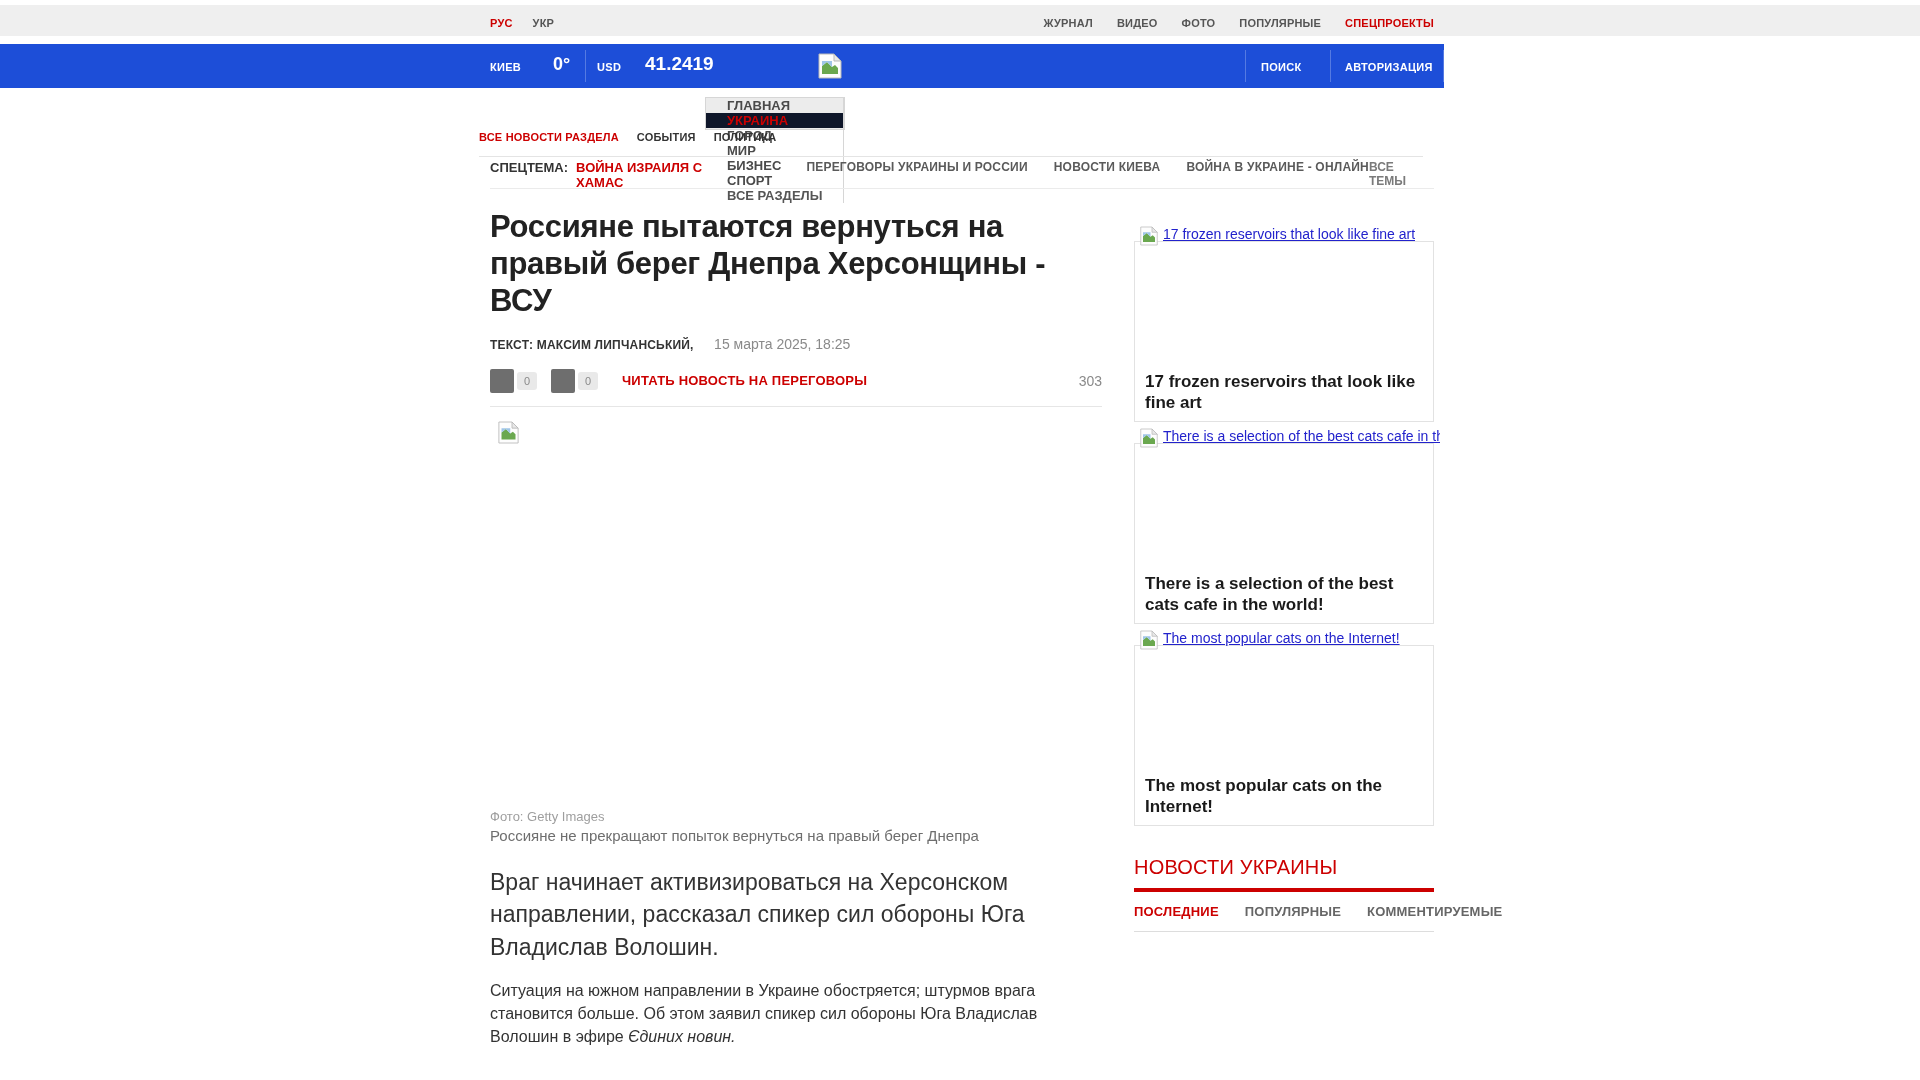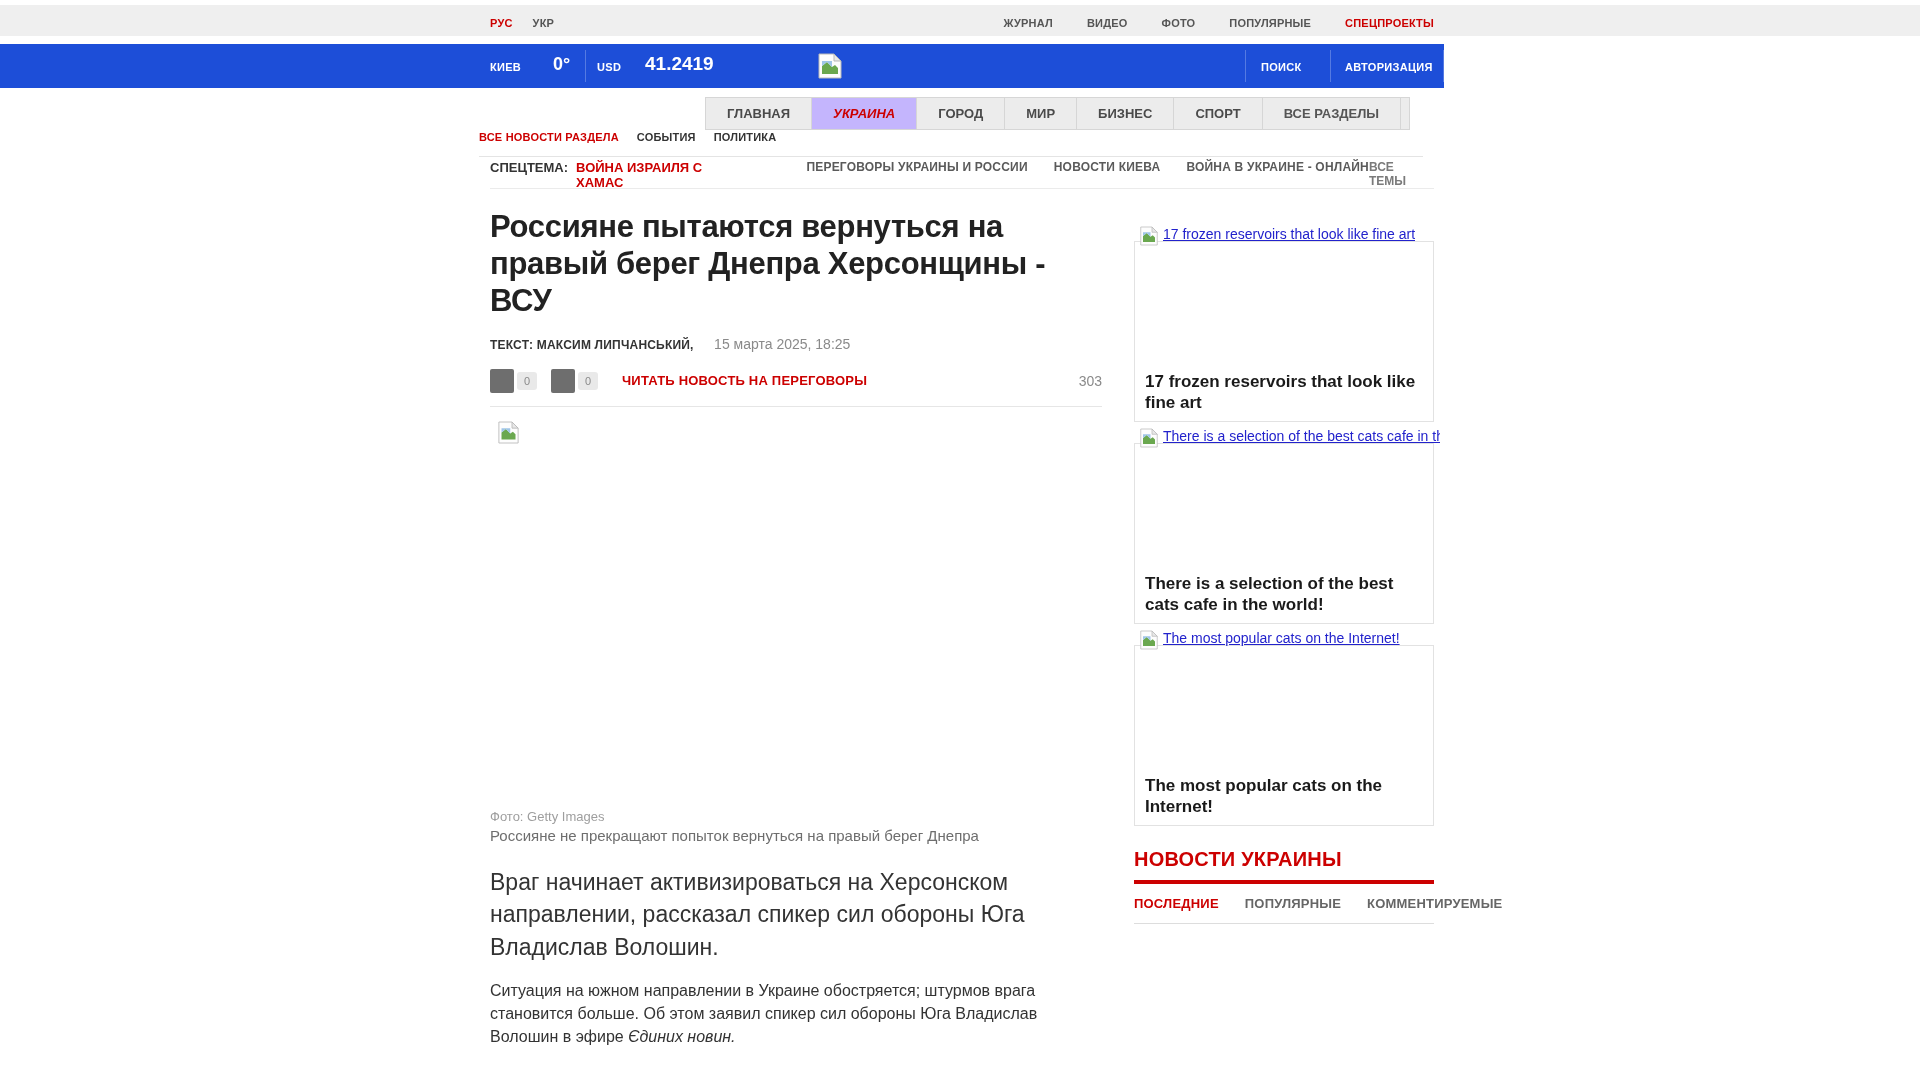--- a/index.html
+++ b/index.html
@@ -8,42 +8,42 @@
   .page { position:relative; width:1920px; height:1080px; background:#fff; }
 
   
   .topbar { position:absolute; left:0; top:5px; width:1920px; height:31px; background:#efefef; }
   .topbar-inner { position:absolute; left:490px; top:0; width:944px; height:35px;
                   display:flex; align-items:center; }
   .lang { display:flex; gap:20px; }
   .toplink { font-size:11px; font-weight:bold; color:#555; text-decoration:none;
              letter-spacing:.2px; cursor:pointer; }
   .toplink.red { color:#cc0000; }
-  .topmenu { margin-left:auto; display:flex; gap:34px; }
+  .topmenu { margin-left:auto; display:flex; gap:24px; }
 
   
   .redbar { position:absolute; left:0; top:44px; width:1444px; height:44px; background:#1d4ed8; }
   .rb-item { position:absolute; color:#fff; }
   .rb-label { font-size:11px; font-weight:bold; letter-spacing:.3px; }
   .rb-city { left:490px; top:17px; }
   .rb-temp { left:553px; top:10px; font-size:18px; font-weight:bold; }
   .rb-div  { position:absolute; width:1px; height:32px; top:6px; background:rgba(255,255,255,.25); }
   .rb-cur  { left:597px; top:17px; }
   .rb-rate { left:645px; top:9px; font-size:19px; font-weight:bold; }
   .rb-logo { position:absolute; left:818px; top:9px; cursor:pointer; }
   .rb-search { left:1261px; top:17px; cursor:pointer; }
   .rb-auth { left:1345px; top:17px; cursor:pointer; }
 
   
   .navbar { position:absolute; left:705px; top:97px; height:33px; display:flex;
-            background:#ececec; border:1px solid #d6d6d6; }
+            background:#ececec; border:1px solid #d6d6d6;flex-direction:column; }
   .nav-item { display:flex; align-items:center; padding:0 21px; font-size:13px;
               font-weight:bold; color:#4a4a4a; border-right:1px solid #d6d6d6;
               cursor:pointer; white-space:nowrap; }
-  .nav-item.active { background:#c4b5fd; color:#cc0000;font-style:italic; }
+  .nav-item.active { background:#0f172a; color:#cc0000; }
   .nav-all { min-width:136px; justify-content:center; color:#555; }
   .nav-tail { width:8px; }
 
   
   .subnav { position:absolute; left:479px; top:131px; width:944px; height:26px;
             display:flex; gap:18px; align-items:flex-start; border-bottom:1px solid #e4e4e4; }
   .subnav a { font-size:11px; font-weight:bold; color:#333; text-decoration:none;
               letter-spacing:.2px; cursor:pointer; }
   .subnav a.red { color:#cc0000; }
 
@@ -87,21 +87,21 @@
 
   
   .promo-card { position:relative; border:1px solid #e2e2e2; height:181px; margin-bottom:21px;
                 background:#fff; cursor:pointer; }
   .promo-alt { position:absolute; left:5px; top:-16px; display:flex; gap:5px; align-items:flex-start;
                width:300px; }
   .promo-alt .alt-text { font-size:14px; color:#2222cc; text-decoration:underline;
                          white-space:nowrap; overflow:hidden; }
   .promo-title { position:absolute; left:10px; right:8px; bottom:8px; font-size:17px;
                  font-weight:bold; color:#1a1a1a; line-height:1.25; }
-  .news-head { margin-top:22px; font-size:20px; font-weight:bold; color:#cc0000; letter-spacing:.2px; }
+  .news-head { margin-top:30px; font-size:20px; font-weight:normal; color:#cc0000; letter-spacing:.2px; }
   .news-rule { height:4px; background:#cc0000; margin-top:9px; }
   .news-tabs { display:flex; gap:26px; margin-top:12px; }
   .news-tab { font-size:13px; font-weight:bold; color:#666; cursor:pointer; letter-spacing:.2px; }
   .news-tab.active { color:#cc0000; }
   .news-div { height:1px; background:#ddd; margin-top:12px; }
   .news-item { display:flex; margin-top:15px; cursor:pointer; }
   .news-thumb { width:149px; position:relative; flex:none; }
   .news-thumb .bimg { position:absolute; left:2px; top:2px; }
   .news-title { width:151px; font-size:15px; font-weight:bold; color:#222; line-height:1.4; }
 

